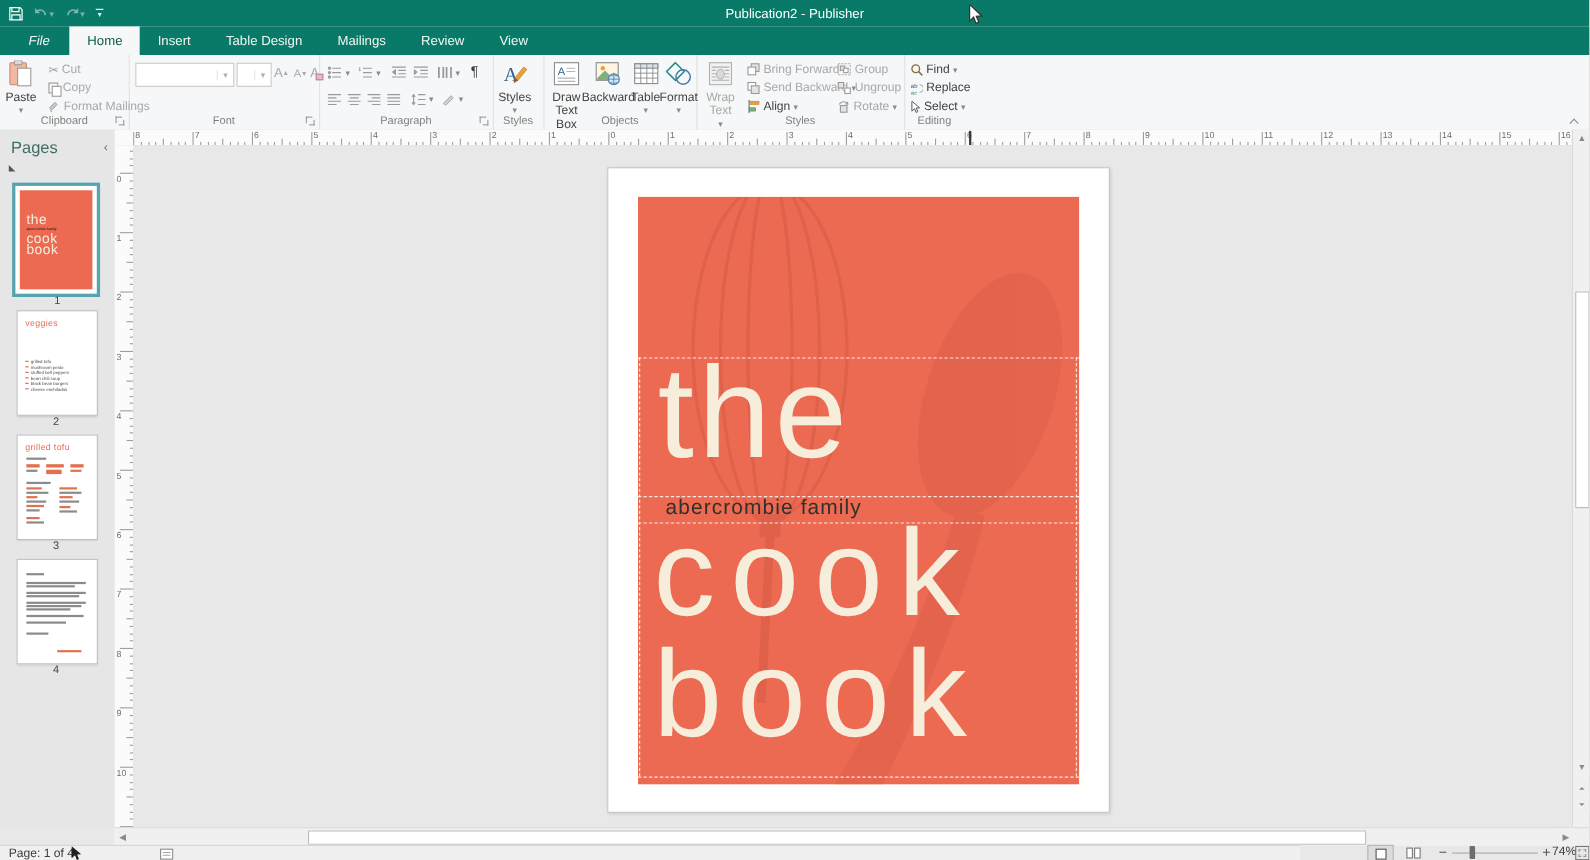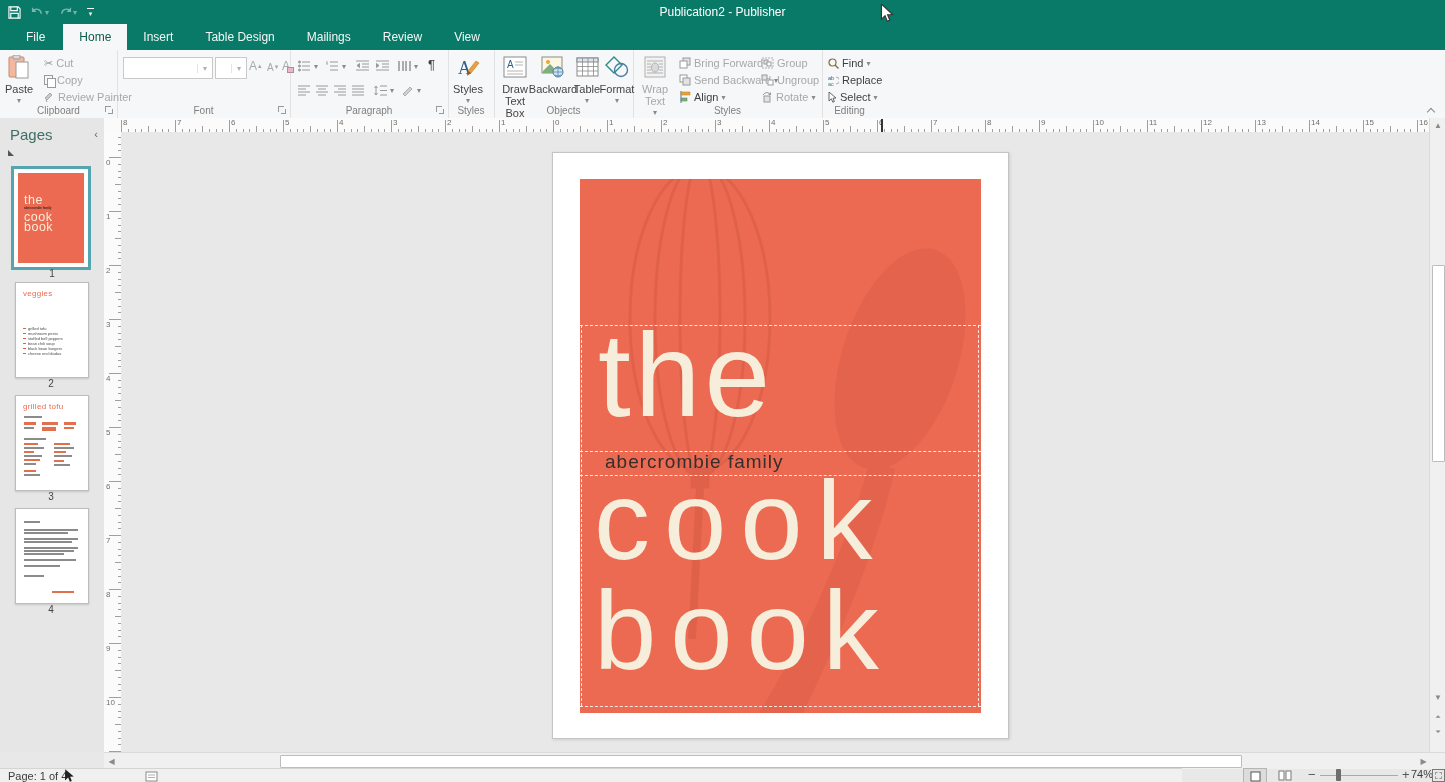--- a/index.html
+++ b/index.html
@@ -122,21 +122,21 @@
       </span>
       <span class="qbtn" style="flex-direction:column;line-height:4px;">
         <span style="display:block;width:7px;height:1px;background:#fff;margin-bottom:2px;"></span>
         <span style="font-size:7px;">▾</span>
       </span>
     </div>
     <div class="title-text">Publication2 - Publisher</div>
   </div>
 
   <div class="tabrow" style="padding-left:8px;">
-    <span class="rtab" style="padding:0 18px;">File</span>
+    <span class="rtab" style="padding:0 18px;font-style:italic;">File</span>
     <span class="rtab active">Home</span>
     <span class="rtab">Insert</span>
     <span class="rtab">Table Design</span>
     <span class="rtab">Mailings</span>
     <span class="rtab">Review</span>
     <span class="rtab">View</span>
   </div>
 
   <div class="ribbon">
 
@@ -161,21 +161,21 @@
           <span style="position:absolute;left:0;top:0;width:7px;height:8px;border:1px solid #9a9a9a;background:#f6f7f8;"></span>
           <span style="position:absolute;left:3px;top:3px;width:7px;height:8px;border:1px solid #9a9a9a;background:#fff;"></span>
         </span>
         <span>Copy</span>
       </div>
       <div class="smbtn dis" style="left:44px;top:39px;">
         <svg width="11" height="11" viewBox="0 0 11 11">
             <path d="M1 6 L6 1 L8 3 L3 8 z" fill="#c9c9c9" stroke="#9a9a9a" stroke-width=".8"></path>
             <path d="M2 8 l1 2" stroke="#9a9a9a"></path>
           </svg>
-        <span>Review Painter</span>
+        <span>Format Mailings</span>
       </div>
       <span class="glabel">Clipboard</span>
       <span class="launcher"></span>
     </div>
 
     <div class="rgroup" style="left:117px;width:173px;">
       <div class="combo" style="left:6px;top:7px;width:88px;">
         <span class="carr">▾</span>
       </div>
       <div class="combo" style="left:98px;top:7px;width:30px;">

